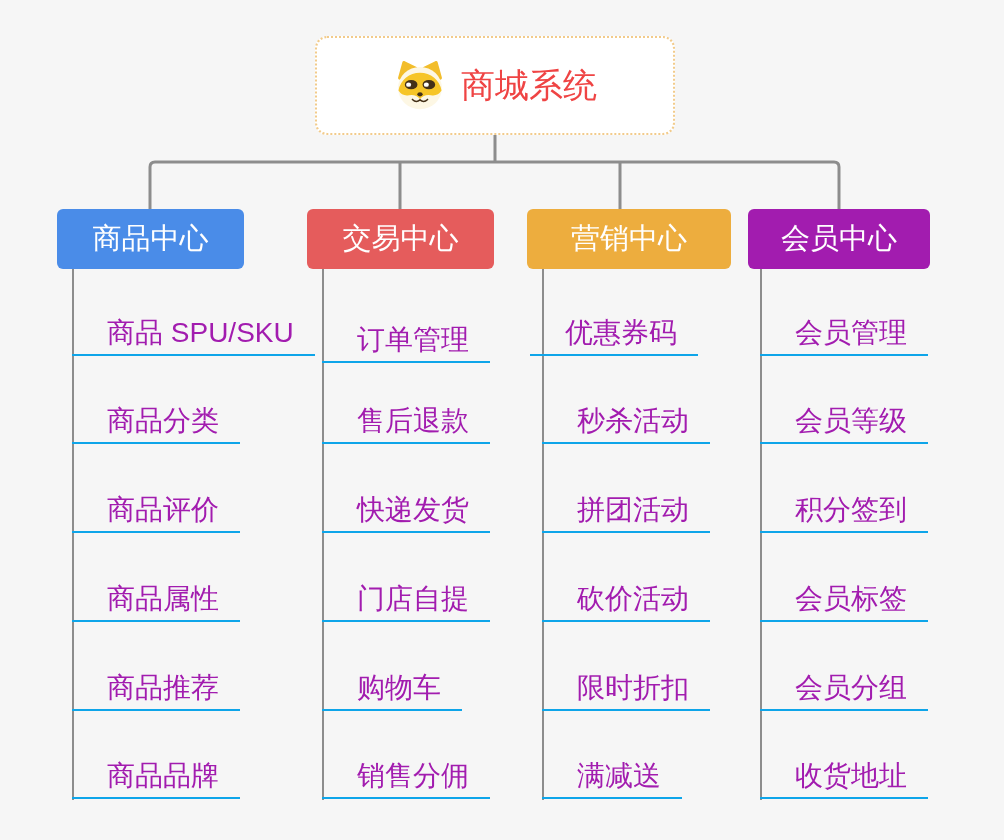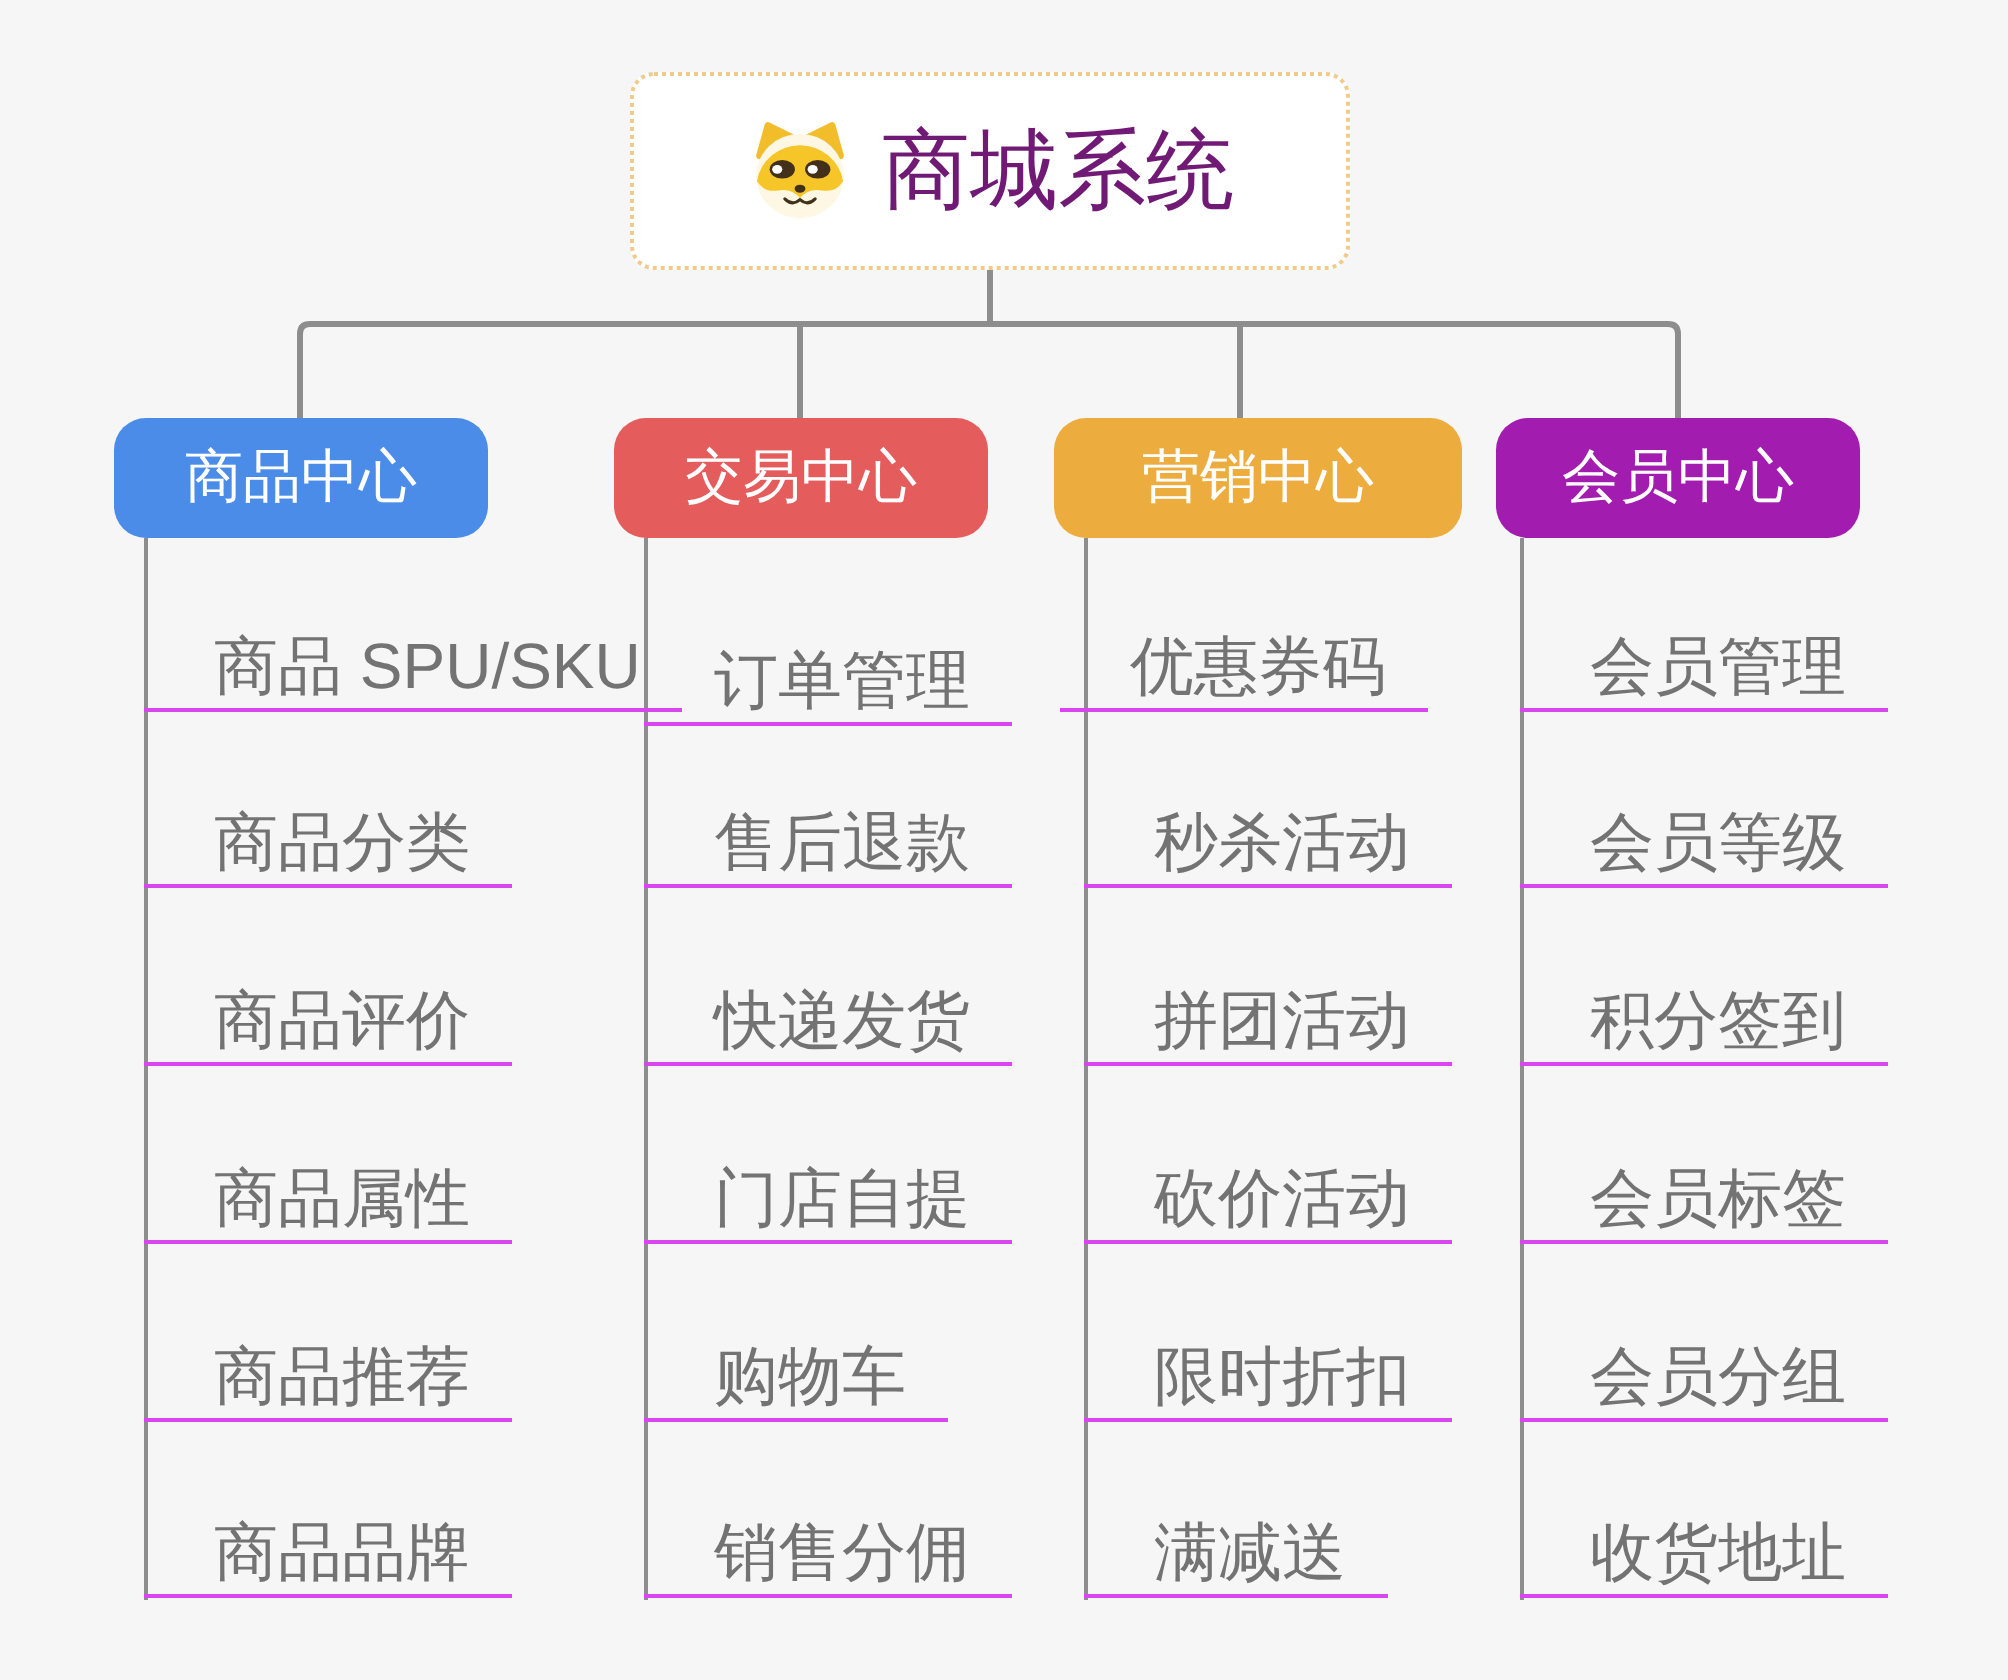--- a/index.html
+++ b/index.html
@@ -4,33 +4,33 @@
 <style>
   html,body{margin:0;padding:0;}
   body{font-family:"Liberation Sans","DejaVu Sans",sans-serif;}
   .canvas{position:relative;width:1004px;height:840px;background:#f6f6f6;overflow:hidden;}
   .connectors{position:absolute;left:0;top:0;pointer-events:none;}
   .root-node{
     position:absolute;left:315px;top:36px;width:360px;height:99px;
     background:#ffffff;border:2px dotted #f2cb8b;border-radius:12px;
     box-sizing:border-box;display:flex;align-items:center;justify-content:center;gap:14px;
   }
-  .root-title{font-size:44px;color:#701a75;white-space:nowrap;}
+  .root-title{font-size:34px;color:#ef4444;white-space:nowrap;}
   .branch{
-    position:absolute;top:209px;height:60px;border-radius:16px;
+    position:absolute;top:209px;height:60px;border-radius:6px;
     display:flex;align-items:center;justify-content:center;
     color:#ffffff;font-size:29px;white-space:nowrap;
   }
   .b0{left:57px;width:187px;}
   .b1{left:307px;width:187px;}
   .b2{left:527px;width:204px;}
   .b3{left:748px;width:182px;}
   .leaf{
-    position:absolute;font-size:32px;color:#737373;line-height:34px;height:34px;
-    padding:0 21px 4px 35px;border-bottom:2px solid #d946ef;white-space:nowrap;
+    position:absolute;font-size:28px;color:#a21caf;line-height:34px;height:34px;
+    padding:0 21px 4px 35px;border-bottom:2px solid #0ea5e9;white-space:nowrap;
   }
 </style>
 </head>
 <body>
 
 <div class="canvas">
 
   <svg class="connectors" width="1004" height="840" viewBox="0 0 1004 840">
     <g stroke="#8d8d8d" fill="none">
       <path d="M495,134 V162" stroke-width="3"></path>

